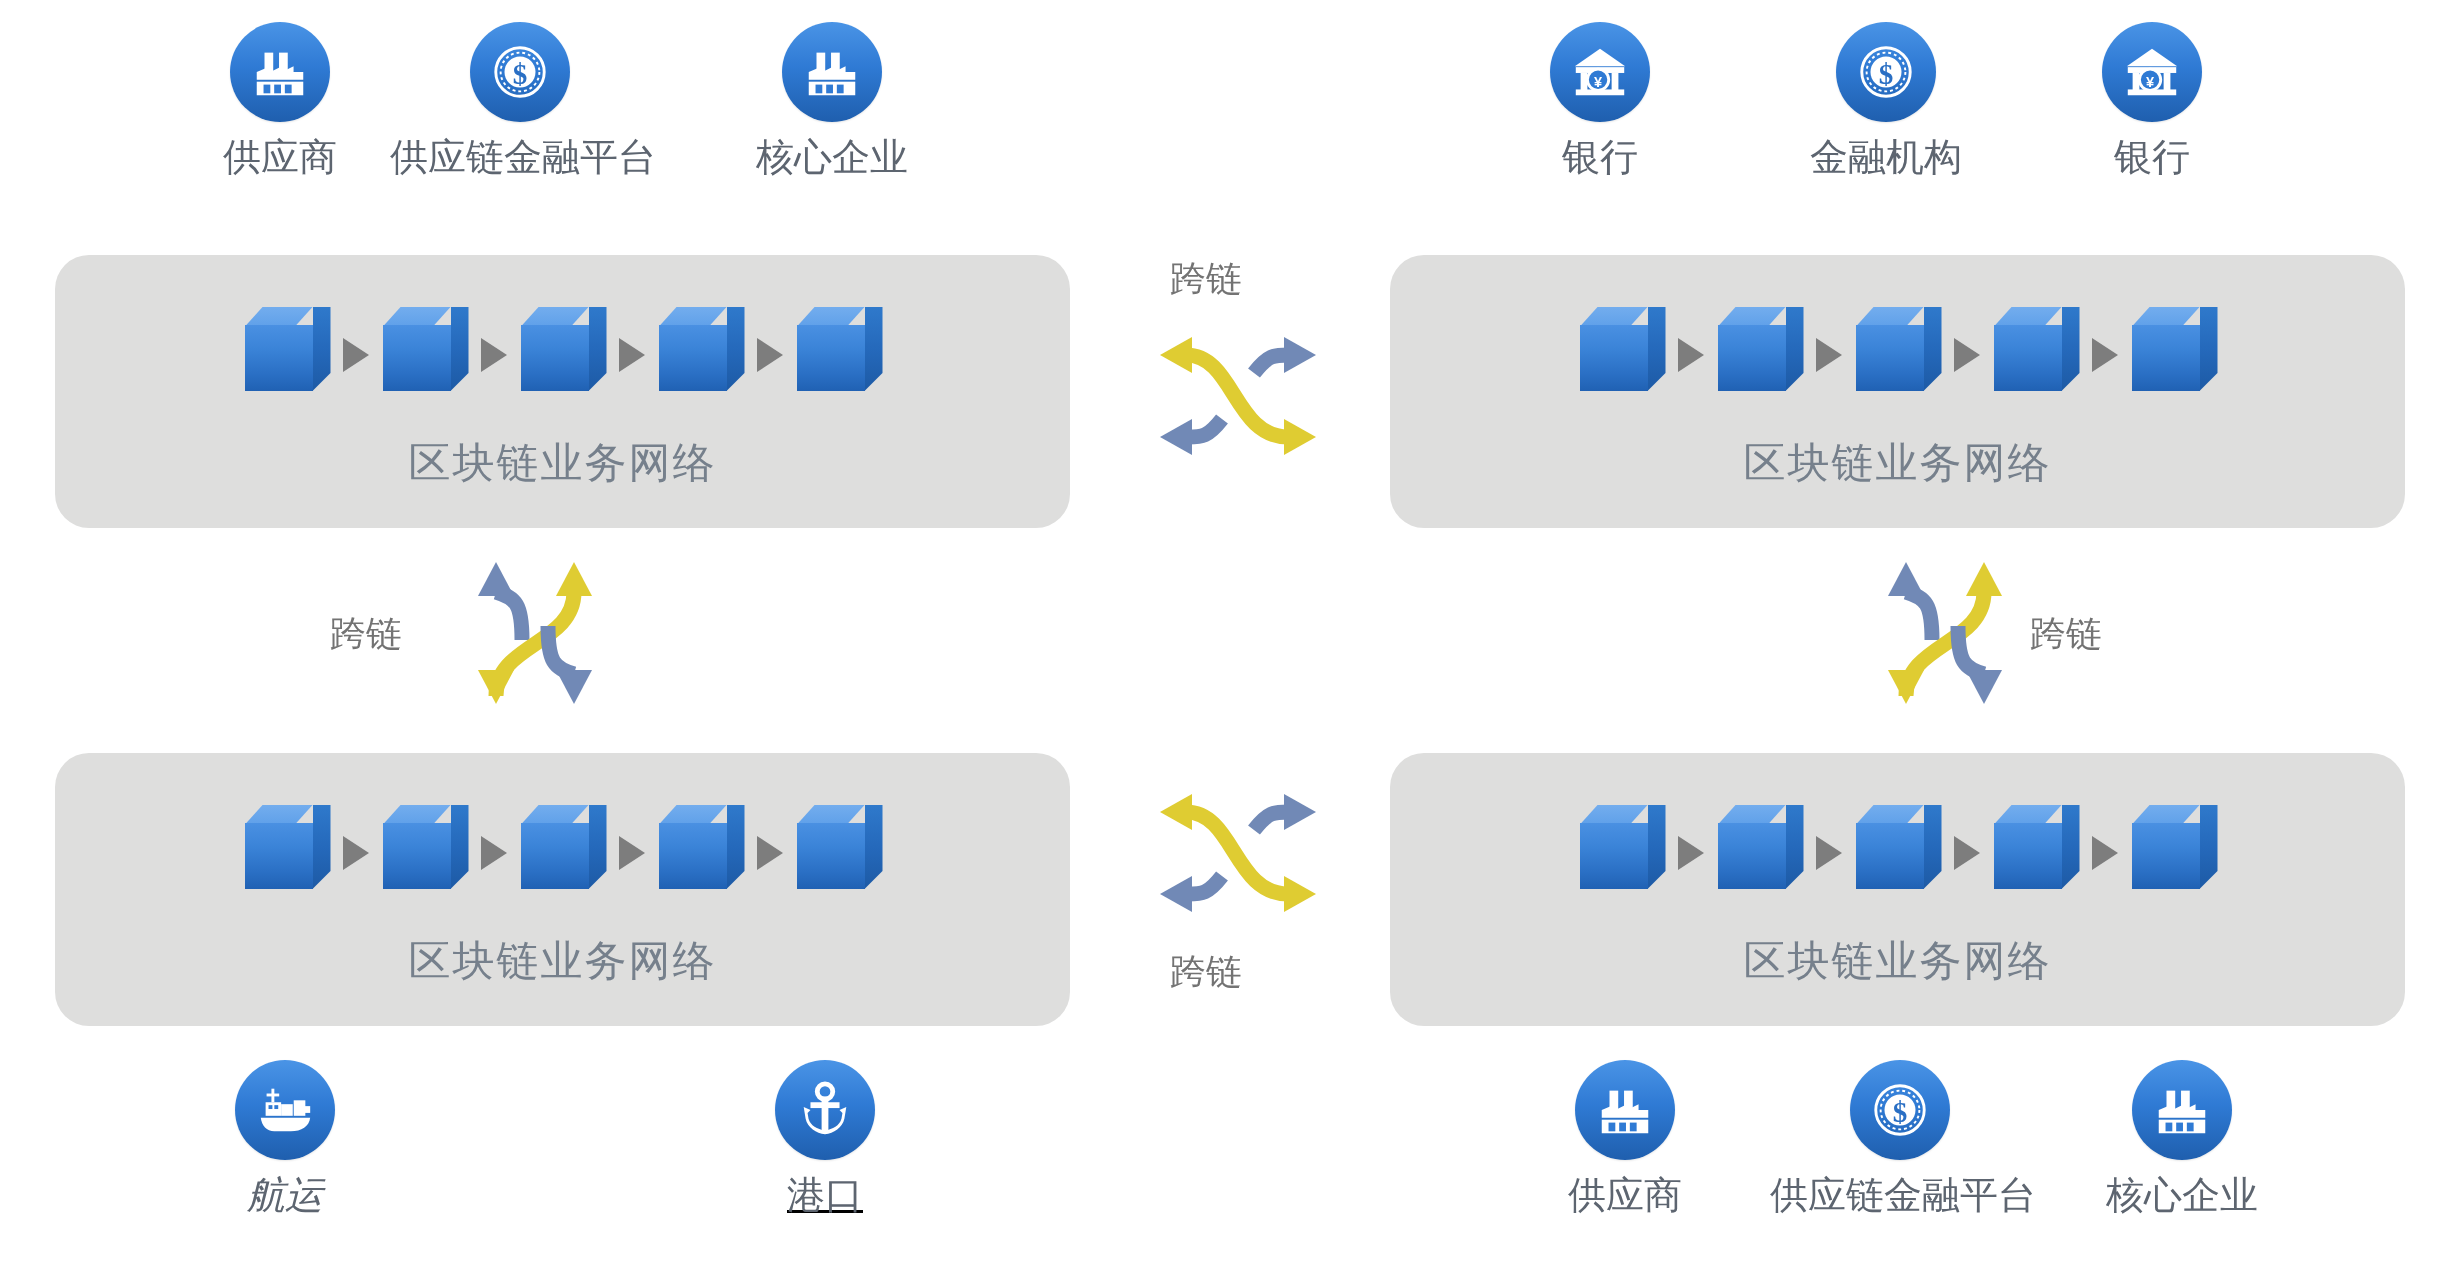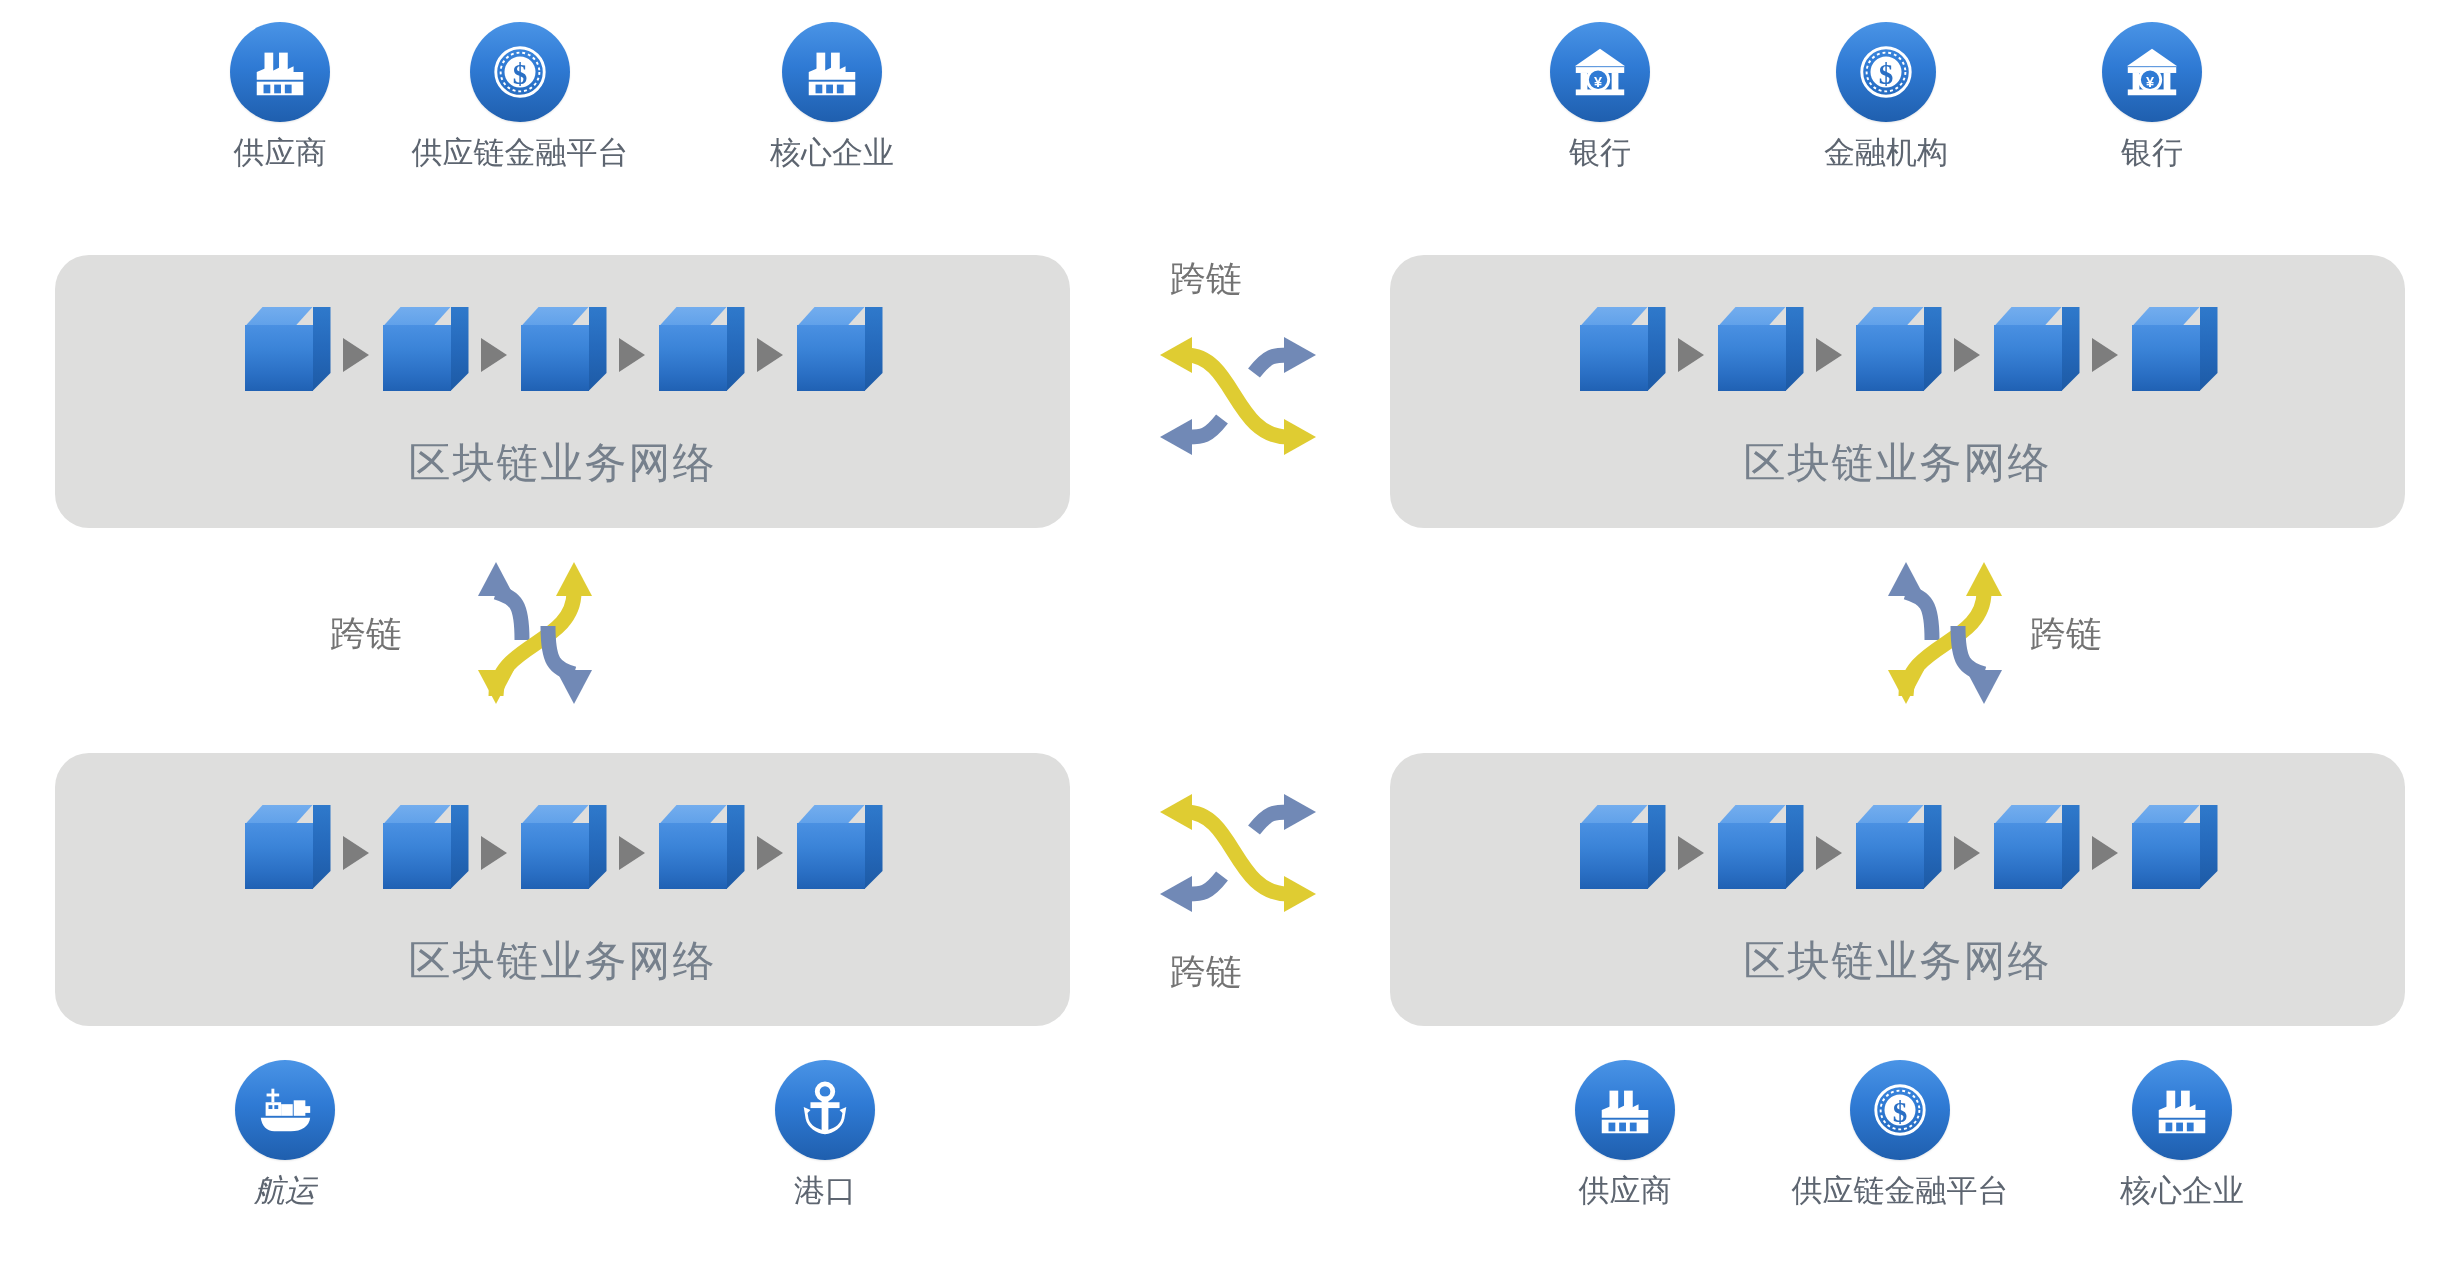--- a/index.html
+++ b/index.html
@@ -75,21 +75,21 @@
     margin:0 auto;
     border-radius:50%;
     background:linear-gradient(to bottom,#4a94e6 0%,#2f7ad4 45%,#1f5fae 100%);
     display:flex;align-items:center;justify-content:center;
     box-shadow:0 1px 2px rgba(0,0,0,0.10);
   }
   .node .circle svg{display:block;}
   .node .lbl{
     margin-top:10px;
     color:#5d6570;
-    font-size:31px;
+    font-size:38px;
     white-space:nowrap;
   }
   .node.wide{width:260px;}
 
   
   .xchain{position:absolute;}
   .xchain .xlabel{
     position:absolute;
     color:#737373;
     font-size:36px;
@@ -304,21 +304,21 @@
         <rect fill="#ffffff" x="28" y="26" width="12" height="12"></rect>
         <rect fill="#ffffff" x="41" y="22" width="12" height="16"></rect>
         <rect fill="#ffffff" x="46" y="28" width="12" height="7"></rect>
         <path fill="#ffffff" d="M7 40h51c-1 9-9 14-20 14H21C13 54 8 48 7 40z"></path>
       </svg>
     </div>
     <div class="lbl">航运</div>
   </div>
 
 
-  <div class="node" style="left:745px;top:1060px;">
+  <div class="node" style="left:745px;top:1060px;text-decoration:underline;">
     <div class="circle">
       <svg width="62" height="62" viewBox="0 0 64 64" aria-hidden="true">
         <circle cx="32" cy="13" r="8" fill="none" stroke="#ffffff" stroke-width="5"></circle>
         <rect fill="#ffffff" x="28.5" y="18" width="7" height="36"></rect>
         <rect fill="#ffffff" x="17" y="24" width="30" height="6"></rect>
         <path fill="#ffffff" d="M10 29l2 12c2 9 11 15 20 16 9-1 18-7 20-16l2-12 -7 3 3 3 -1 6c-2 7-9 11-17 12 -8-1-15-5-17-12l-1-6 3-3z"></path>
       </svg>
     </div>
     <div class="lbl">港口</div>
   </div>

